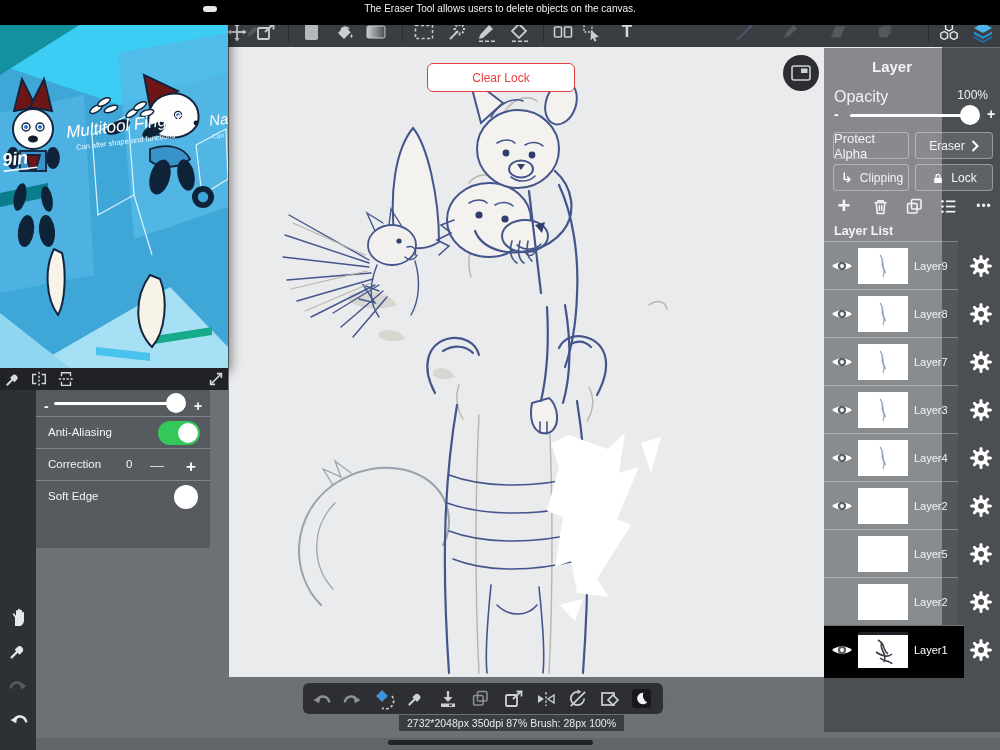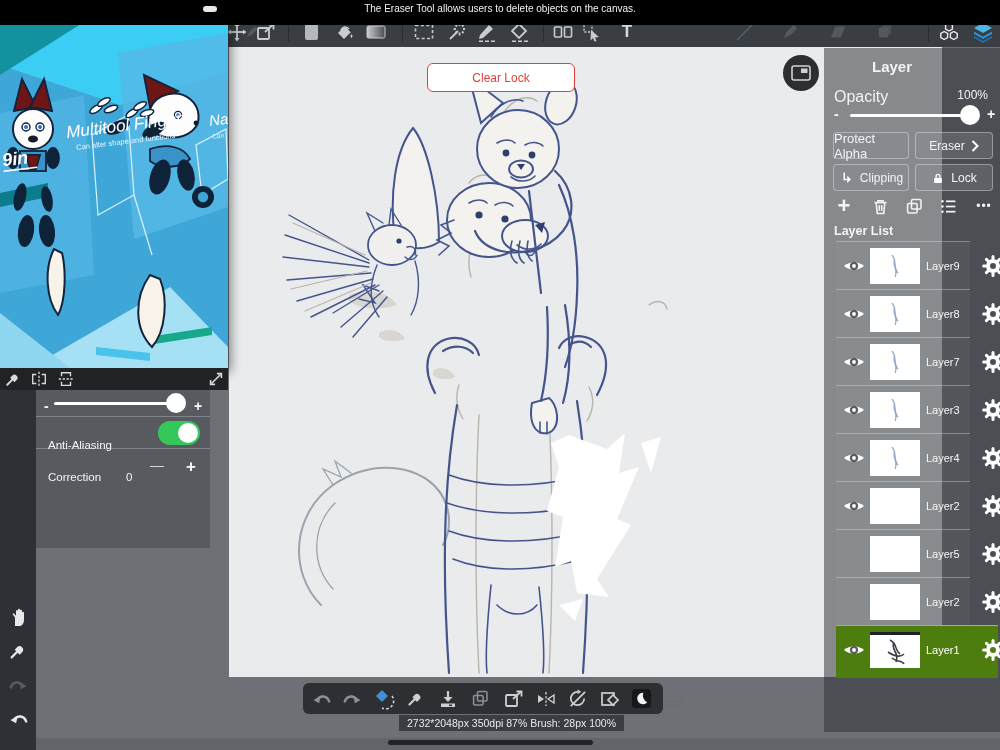--- a/index.html
+++ b/index.html
@@ -32,22 +32,22 @@
   #lp-opacity-label{left:10px;top:40px;font-size:16px;}
   #lp-opacity-value{right:12px;top:40px;font-size:12px;}
   .minus-plus{font-size:14px;font-weight:bold;color:#fafafa;}
   #lp-slider-track{left:26px;top:66px;width:128px;height:3px;background:#fff;border-radius:2px;}
   #lp-slider-knob{left:136px;top:57px;width:20px;height:20px;border-radius:50%;background:#fff;}
   .lp-btn{position:absolute;height:27px;background:rgba(140,144,150,0.30);border:1px solid rgba(255,255,255,0.35);
       border-radius:4px;display:flex;align-items:center;justify-content:center;gap:6px;font-size:12px;color:#f4f4f5;box-sizing:border-box;}
   .lp-iconbtn{position:absolute;top:146px;width:24px;height:24px;display:flex;align-items:center;justify-content:center;color:#f2f3f4;}
   #lp-list-title{left:10px;top:176px;font-size:12.5px;font-weight:bold;}
   .layer-row{position:absolute;left:0;width:134px;height:48px;border-top:1px solid rgba(255,255,255,0.28);
-      background:rgba(160,163,168,0.10);margin-left:12px;}
-  .layer-row.sel{background:#4d7c0f;width:162px;border-top-color:rgba(255,255,255,0.45);}
+      background:rgba(160,163,168,0.10);}
+  .layer-row.sel{background:#000000;width:140px;border-top-color:rgba(255,255,255,0.45);}
   .layer-row .eye{position:absolute;left:7px;top:14px;width:22px;height:20px;color:#fff;}
   .layer-row .thumb{position:absolute;left:34px;top:6px;width:50px;height:36px;background:#fff;overflow:hidden;}
   .layer-row .lname{position:absolute;left:90px;top:18px;font-size:11px;color:#f3f4f5;}
   .layer-row.sel .lname{color:#fff;}
   .layer-row .gear{position:absolute;left:146px;top:13px;width:22px;height:22px;color:#fff;}
   .t-sketch,.t-checker-dark{background:
       linear-gradient(45deg,#d7d7d7 25%,transparent 25%,transparent 75%,#d7d7d7 75%),
       linear-gradient(45deg,#d7d7d7 25%,#ffffff 25%,#ffffff 75%,#d7d7d7 75%);
       background-size:8px 8px;background-position:0 0,4px 4px;}
   .t-white{background:#fff;}
@@ -62,21 +62,21 @@
   #ref-window{left:0;top:17px;width:228px;height:351px;z-index:30;box-shadow:3px 4px 10px rgba(0,0,0,0.45);overflow:hidden;}
   #ref-toolbar{left:0;top:368px;width:228px;height:22px;background:#202225;z-index:30;}
   .rt-ic{position:absolute;top:1px;width:20px;height:20px;color:#d7dadd;display:flex;align-items:center;justify-content:center;}
   
   #left-strip{left:0;top:390px;width:36px;height:360px;background:#2d3034;z-index:25;}
   .ls-ic{position:absolute;left:7px;width:22px;height:22px;color:#e6e8ea;display:flex;align-items:center;justify-content:center;}
   .ls-ic.faded{color:#595c60;}
   
   #brush-panel{left:36px;top:390px;width:174px;height:158px;background:rgba(84,87,92,0.84);z-index:24;color:#f4f4f5;}
   .bp-row{position:absolute;left:0;width:174px;height:32px;border-top:1px solid rgba(255,255,255,0.25);}
-  .bp-label{position:absolute;left:12px;top:22px;font-size:11.5px;}
+  .bp-label{position:absolute;left:12px;top:9px;font-size:11.5px;}
   .toggle{position:absolute;right:10px;top:4px;width:42px;height:24px;border-radius:12px;background:#34c759;}
   .toggle::after{content:"";position:absolute;right:2px;top:2px;width:20px;height:20px;border-radius:50%;background:#fff;}
   #bp-track{left:18px;top:12px;width:126px;height:3px;background:#fff;border-radius:2px;}
   #bp-knob{left:130px;top:3px;width:20px;height:20px;border-radius:50%;background:#fff;}
   #softedge-knob{position:absolute;right:12px;top:4px;width:24px;height:24px;border-radius:50%;background:#fff;}
   .bp-mp{position:absolute;top:8px;font-size:14px;font-weight:bold;color:#fafafa;}
   
   #bottom-toolbar{left:303px;top:683px;width:360px;height:31px;background:#2d2f33;border-radius:6px;z-index:22;}
   .bt-ic{position:absolute;top:4px;width:23px;height:23px;display:flex;align-items:center;justify-content:center;color:#cdd0d3;}
   .bt-ic.faded{color:#6a6d72;}
@@ -809,20 +809,24 @@
   </div>
   <div class="bp-row" style="top:26px">
     <span class="bp-label">Anti-Aliasing</span>
     <span class="toggle"></span>
   </div>
   <div class="bp-row" style="top:58px">
     <span class="bp-label">Correction</span>
     <span class="bp-label" style="left:90px">0</span>
     <span class="bp-mp" style="left:114px;color:#d8d8d9;font-weight:normal">—</span>
     <span class="bp-mp" style="left:150px;font-size:17px">+</span>
+  </div>
+  <div class="bp-row" style="top:90px">
+    <span class="bp-label">Soft Edge</span>
+    <span id="softedge-knob"></span>
   </div>
 </div>
 
 <div id="bottom-toolbar" class="abs">
   <span class="bt-ic faded" style="left:7px">
     <svg width="21" height="16" viewBox="0 0 22 16" color="#8d9095">
         <use href="#i-undo"></use>
       </svg>
   </span>
   <span class="bt-ic faded" style="left:38px">

